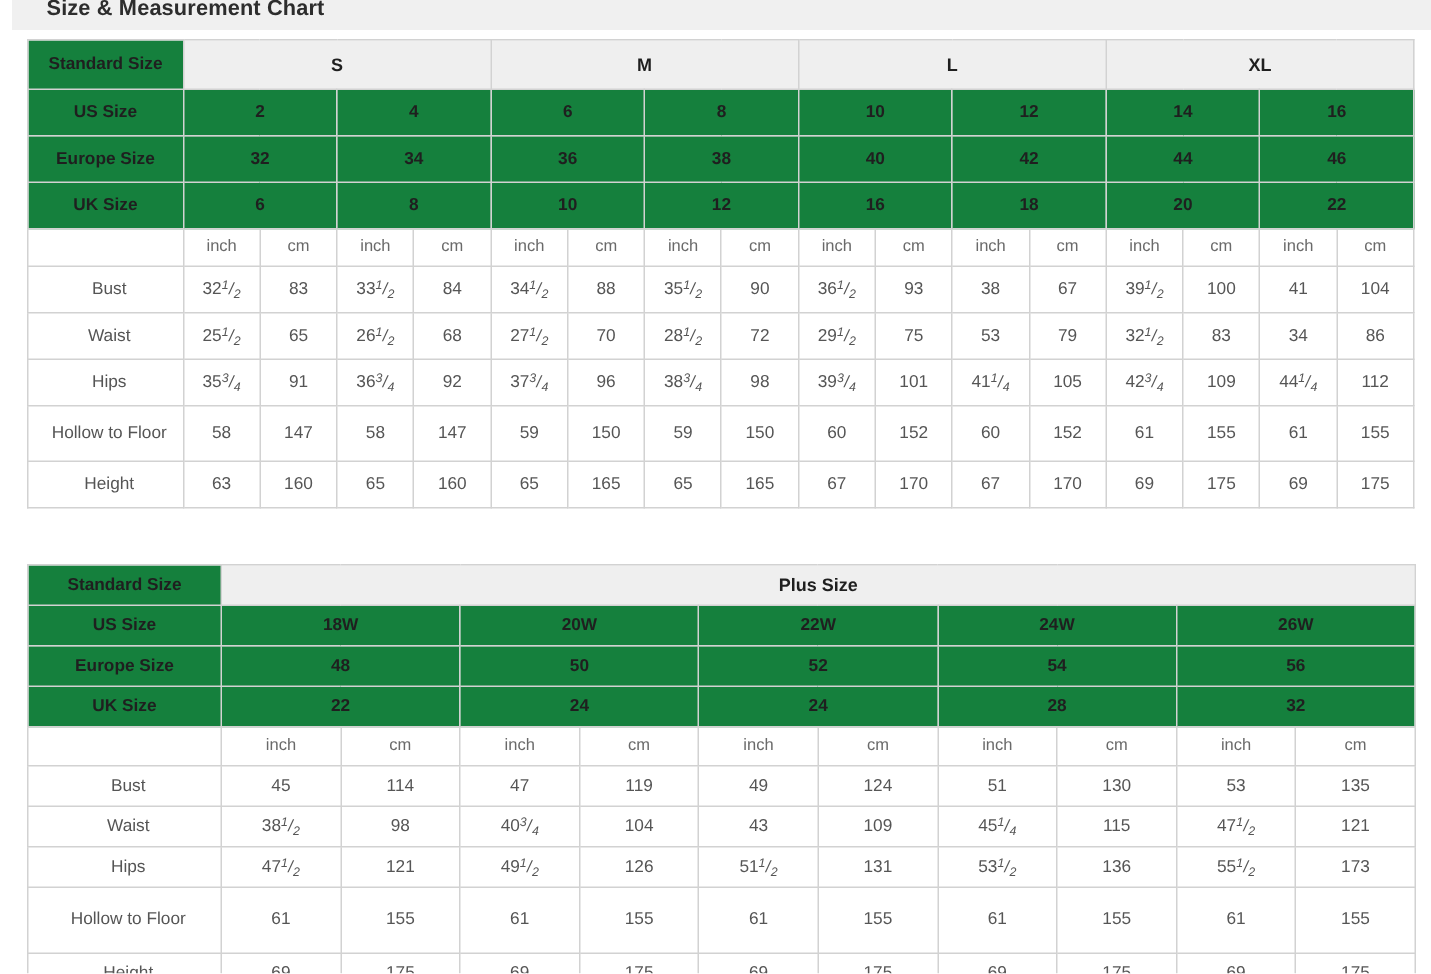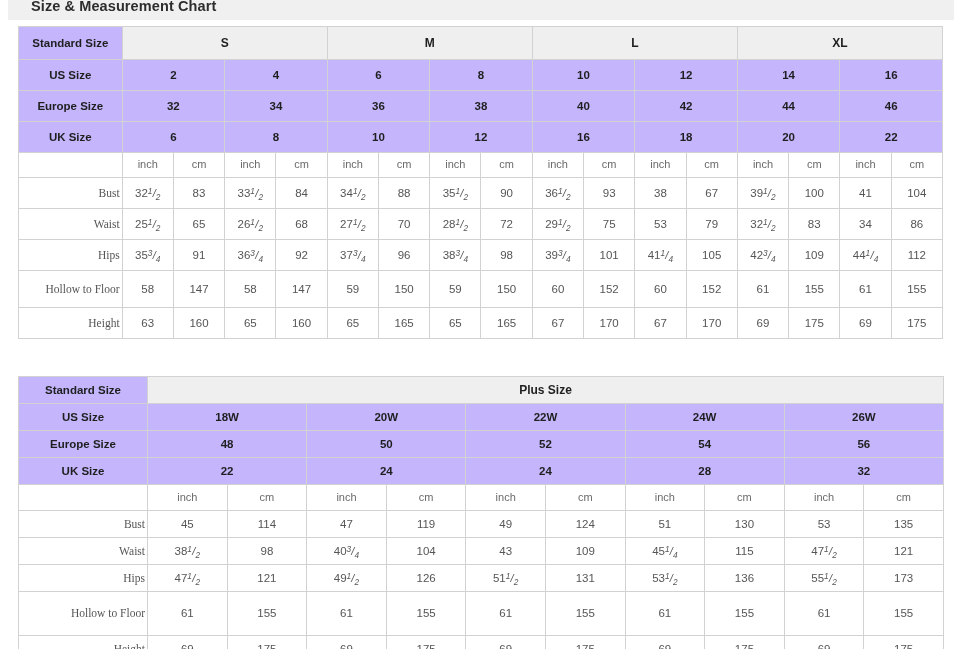--- a/index.html
+++ b/index.html
@@ -48,39 +48,38 @@
     text-align: center;
     vertical-align: middle;
     padding: 0 2px;
     font-size: 11.5px;
     color: #555555;
     background: #ffffff;
     line-height: 1.22;
   }
   
   table.sz td.hd {
-    background: #c4b5fd;
+    background: #15803d;
     color: #1f1f1f;
     font-weight: bold;
     font-size: 11.5px;
   }
   table.sz td.hd-group {
     background: #efefef;
     color: #1f1f1f;
     font-weight: bold;
     font-size: 12px;
   }
   table.sz td.rowlabel {
     background: #ffffff;
     color: #555555;
     font-weight: normal;
-    text-align: right;
+    text-align: center;
     padding-left: 7px;
     font-size: 11.5px;
-    font-family: Liberation Serif, serif;
   }
   table.sz td.unit {
     background: #ffffff;
     color: #6a6a6a;
     font-weight: normal;
     font-size: 11px;
   }
   table.sz td.blank {
     background: #ffffff;
     border-right: 1px solid #d2d2d2;

